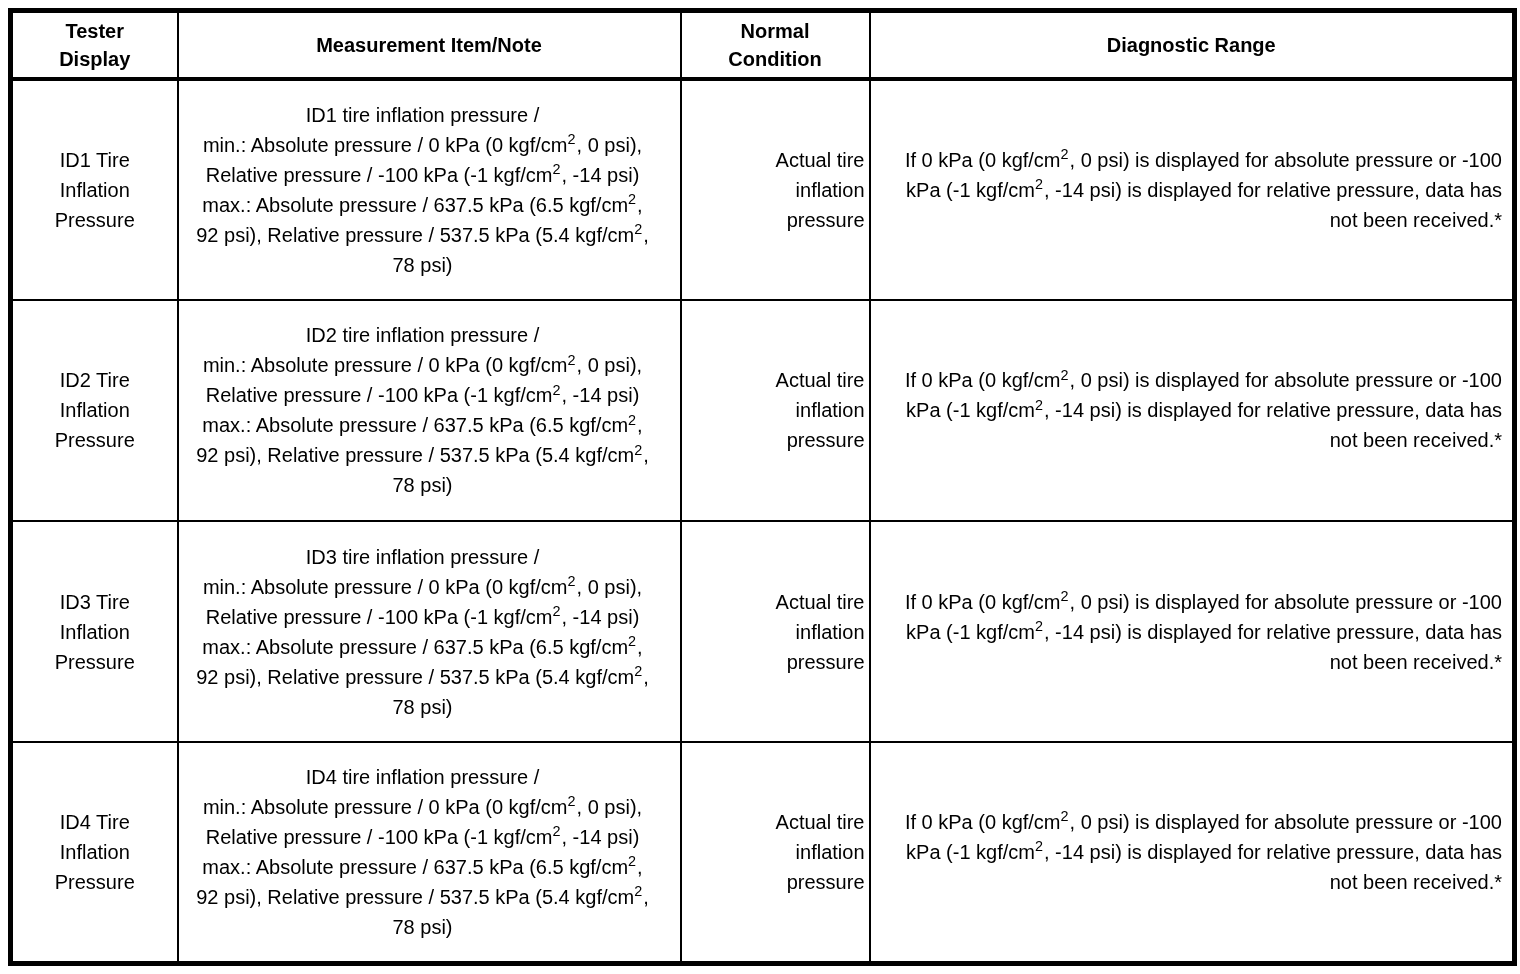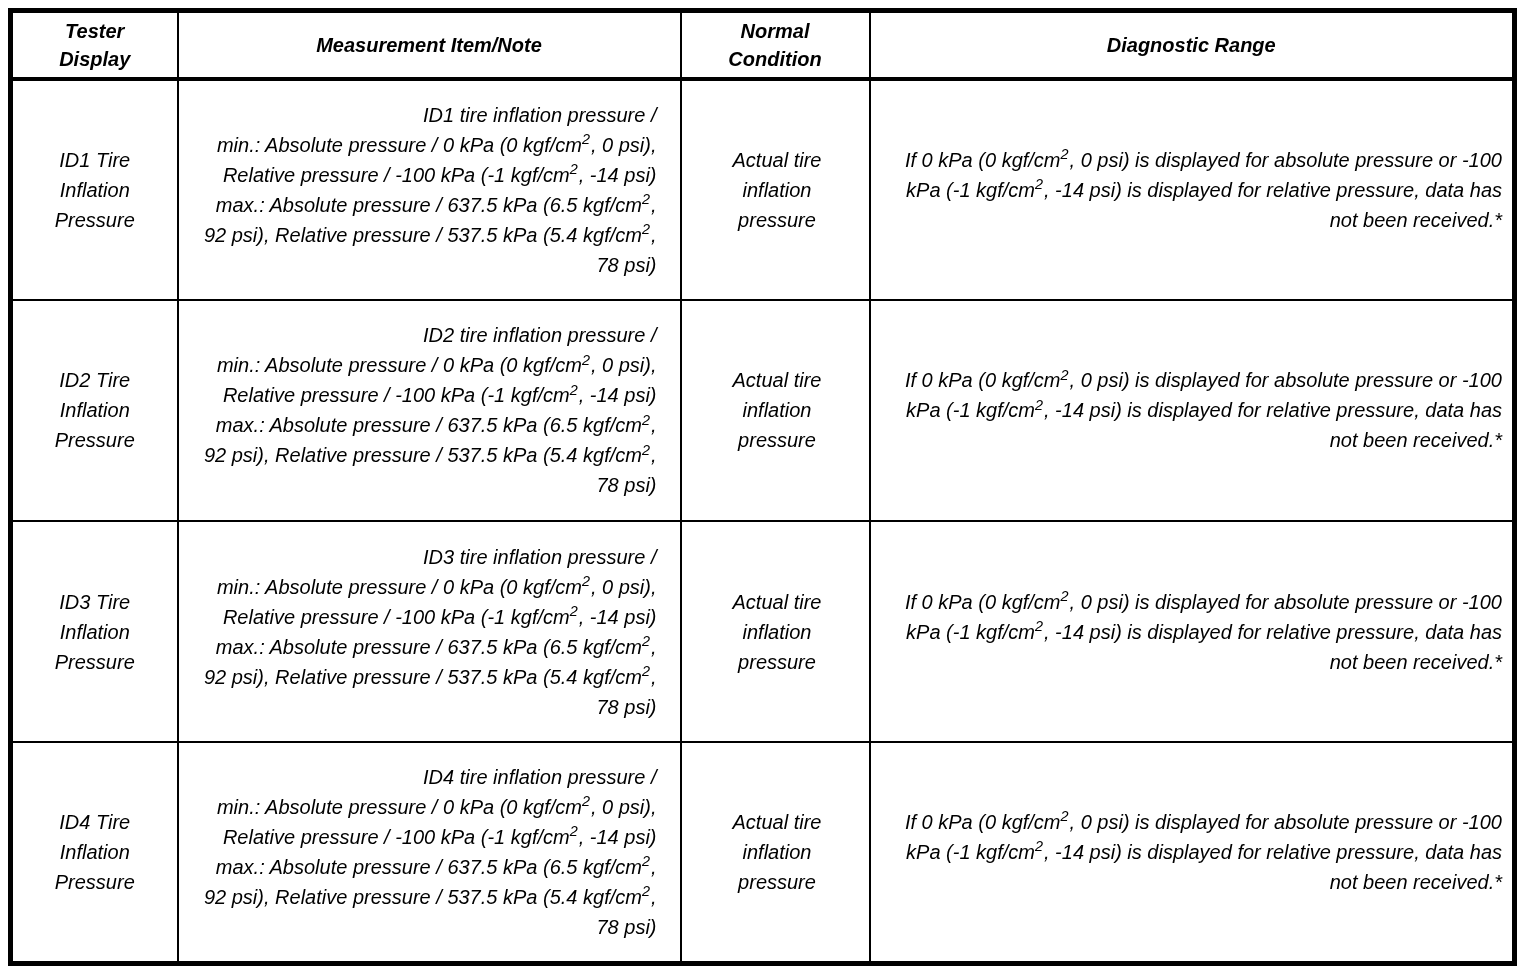--- a/index.html
+++ b/index.html
@@ -10,21 +10,20 @@
     height: 974px;
     font-family: "Liberation Sans", "DejaVu Sans", sans-serif;
     color: #000000;
   }
   .page {
     width: 1520px;
     height: 974px;
     box-sizing: border-box;
     padding: 8px;
     background: #ffffff;
-    font-style: italic;
   }
   table.diag-table {
     border-collapse: collapse;
     table-layout: fixed;
     width: 1504px;
     height: 958px;
     border: 5px solid #000000;
     background: #ffffff;
   }
   col.c1 { width: 167px; }
@@ -47,26 +46,26 @@
     border-bottom: 4px solid #000000;
     line-height: 28px;
     padding: 2px 4px;
   }
   tbody tr { height: 221px; }
   td.tester {
     text-align: center;
     padding: 20px 6px;
   }
   td.measure {
-    text-align: right;
+    text-align: center;
     vertical-align: middle;
     padding: 4px 23px 4px 10px;
   }
   td.normal {
-    text-align: center;
+    text-align: right;
     padding: 4px 4px 4px 8px;
   }
   td.note {
     text-align: right;
     padding: 4px 10px 4px 10px;
   }
   sup {
     font-size: 72%;
     line-height: 0;
     vertical-align: super;

